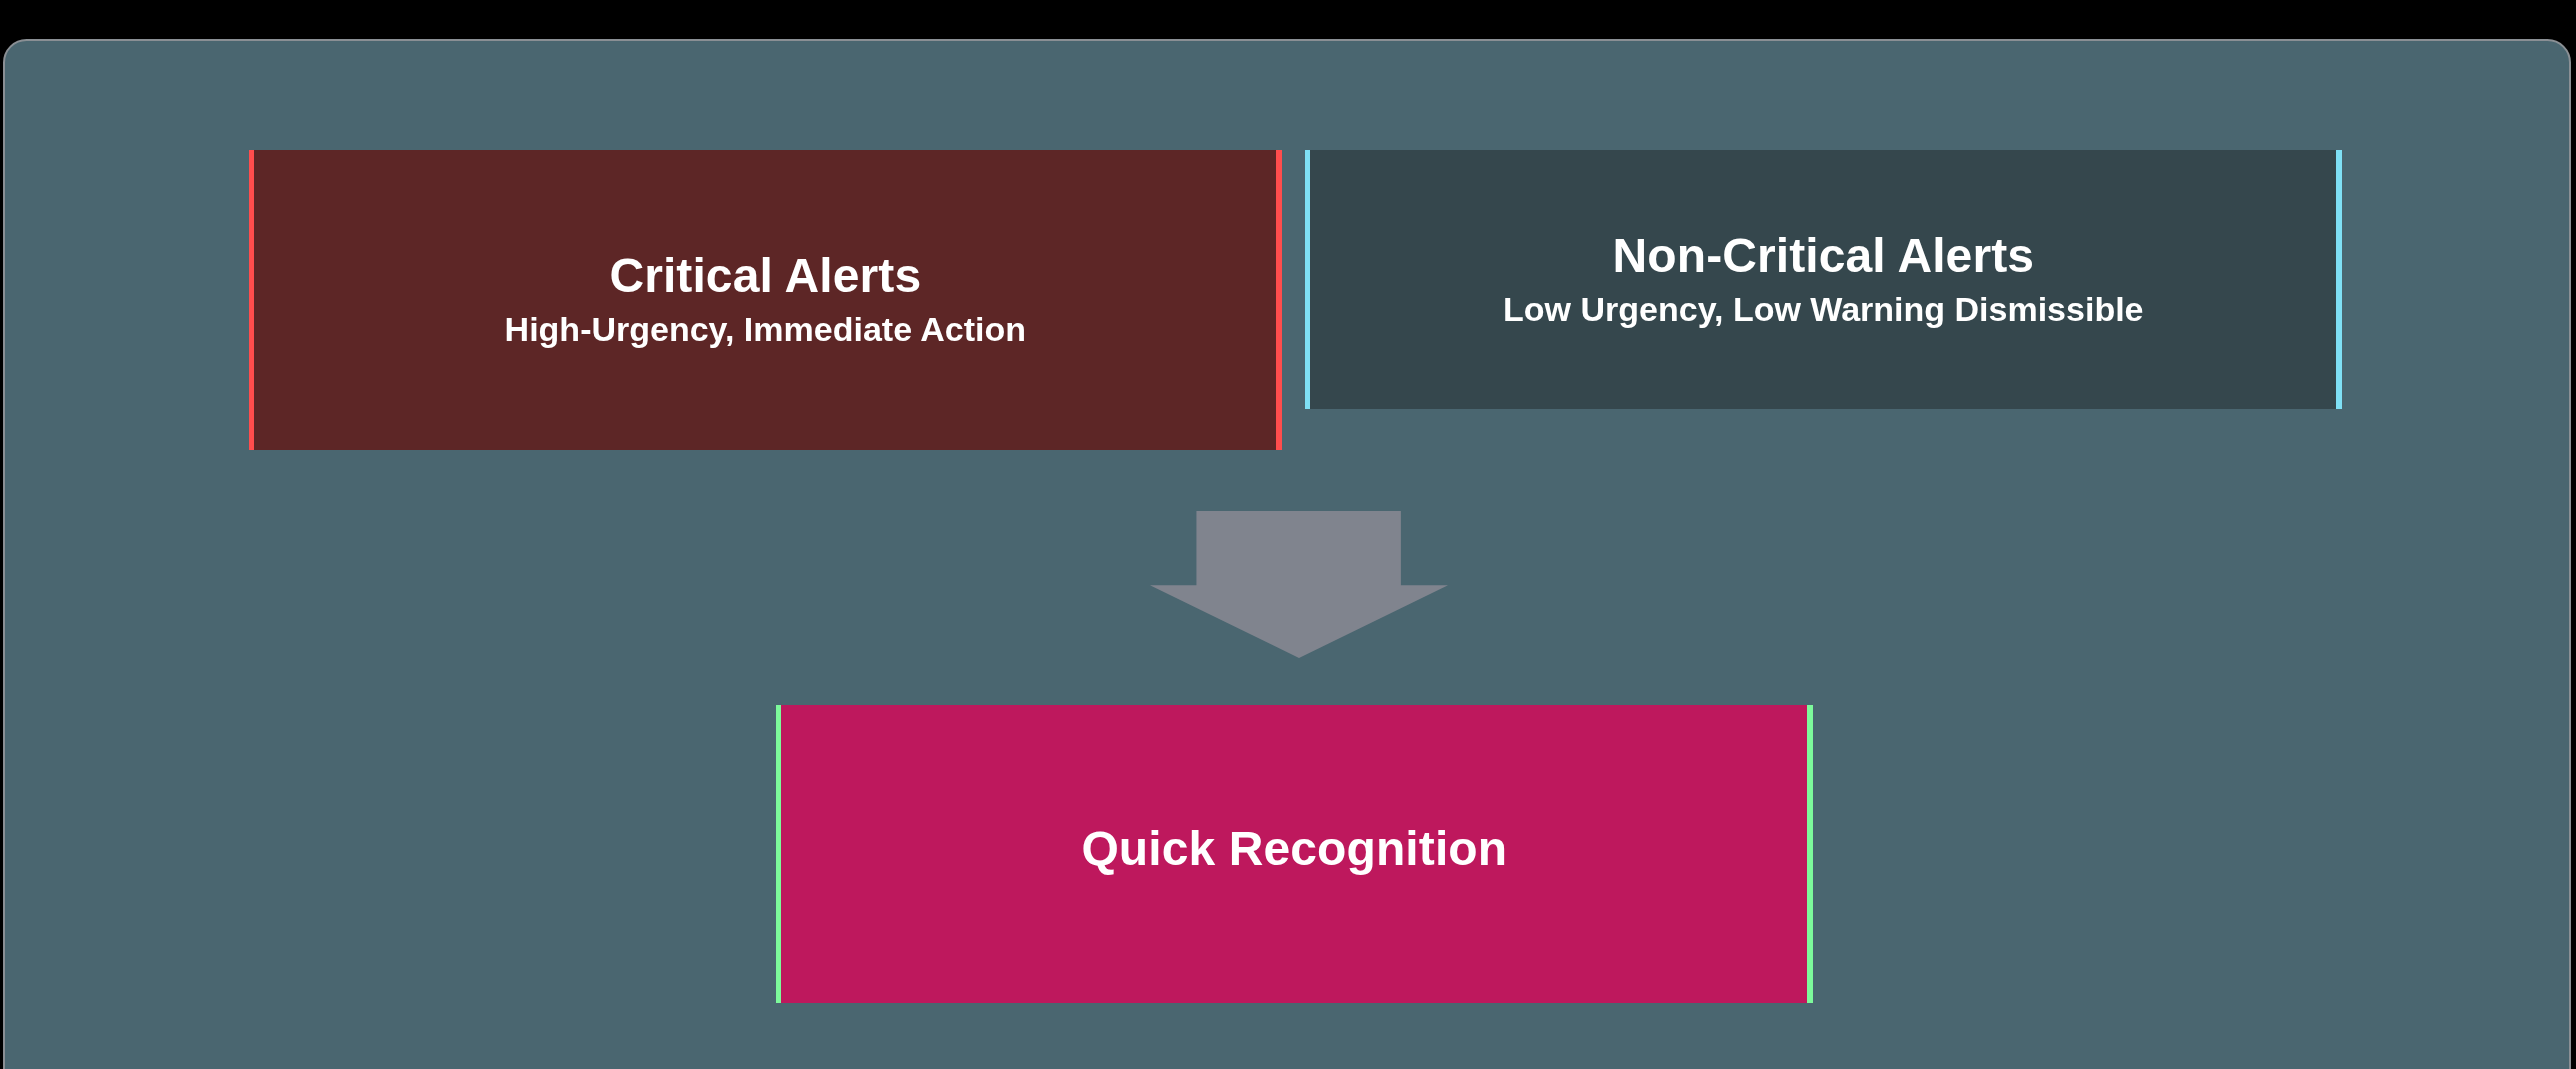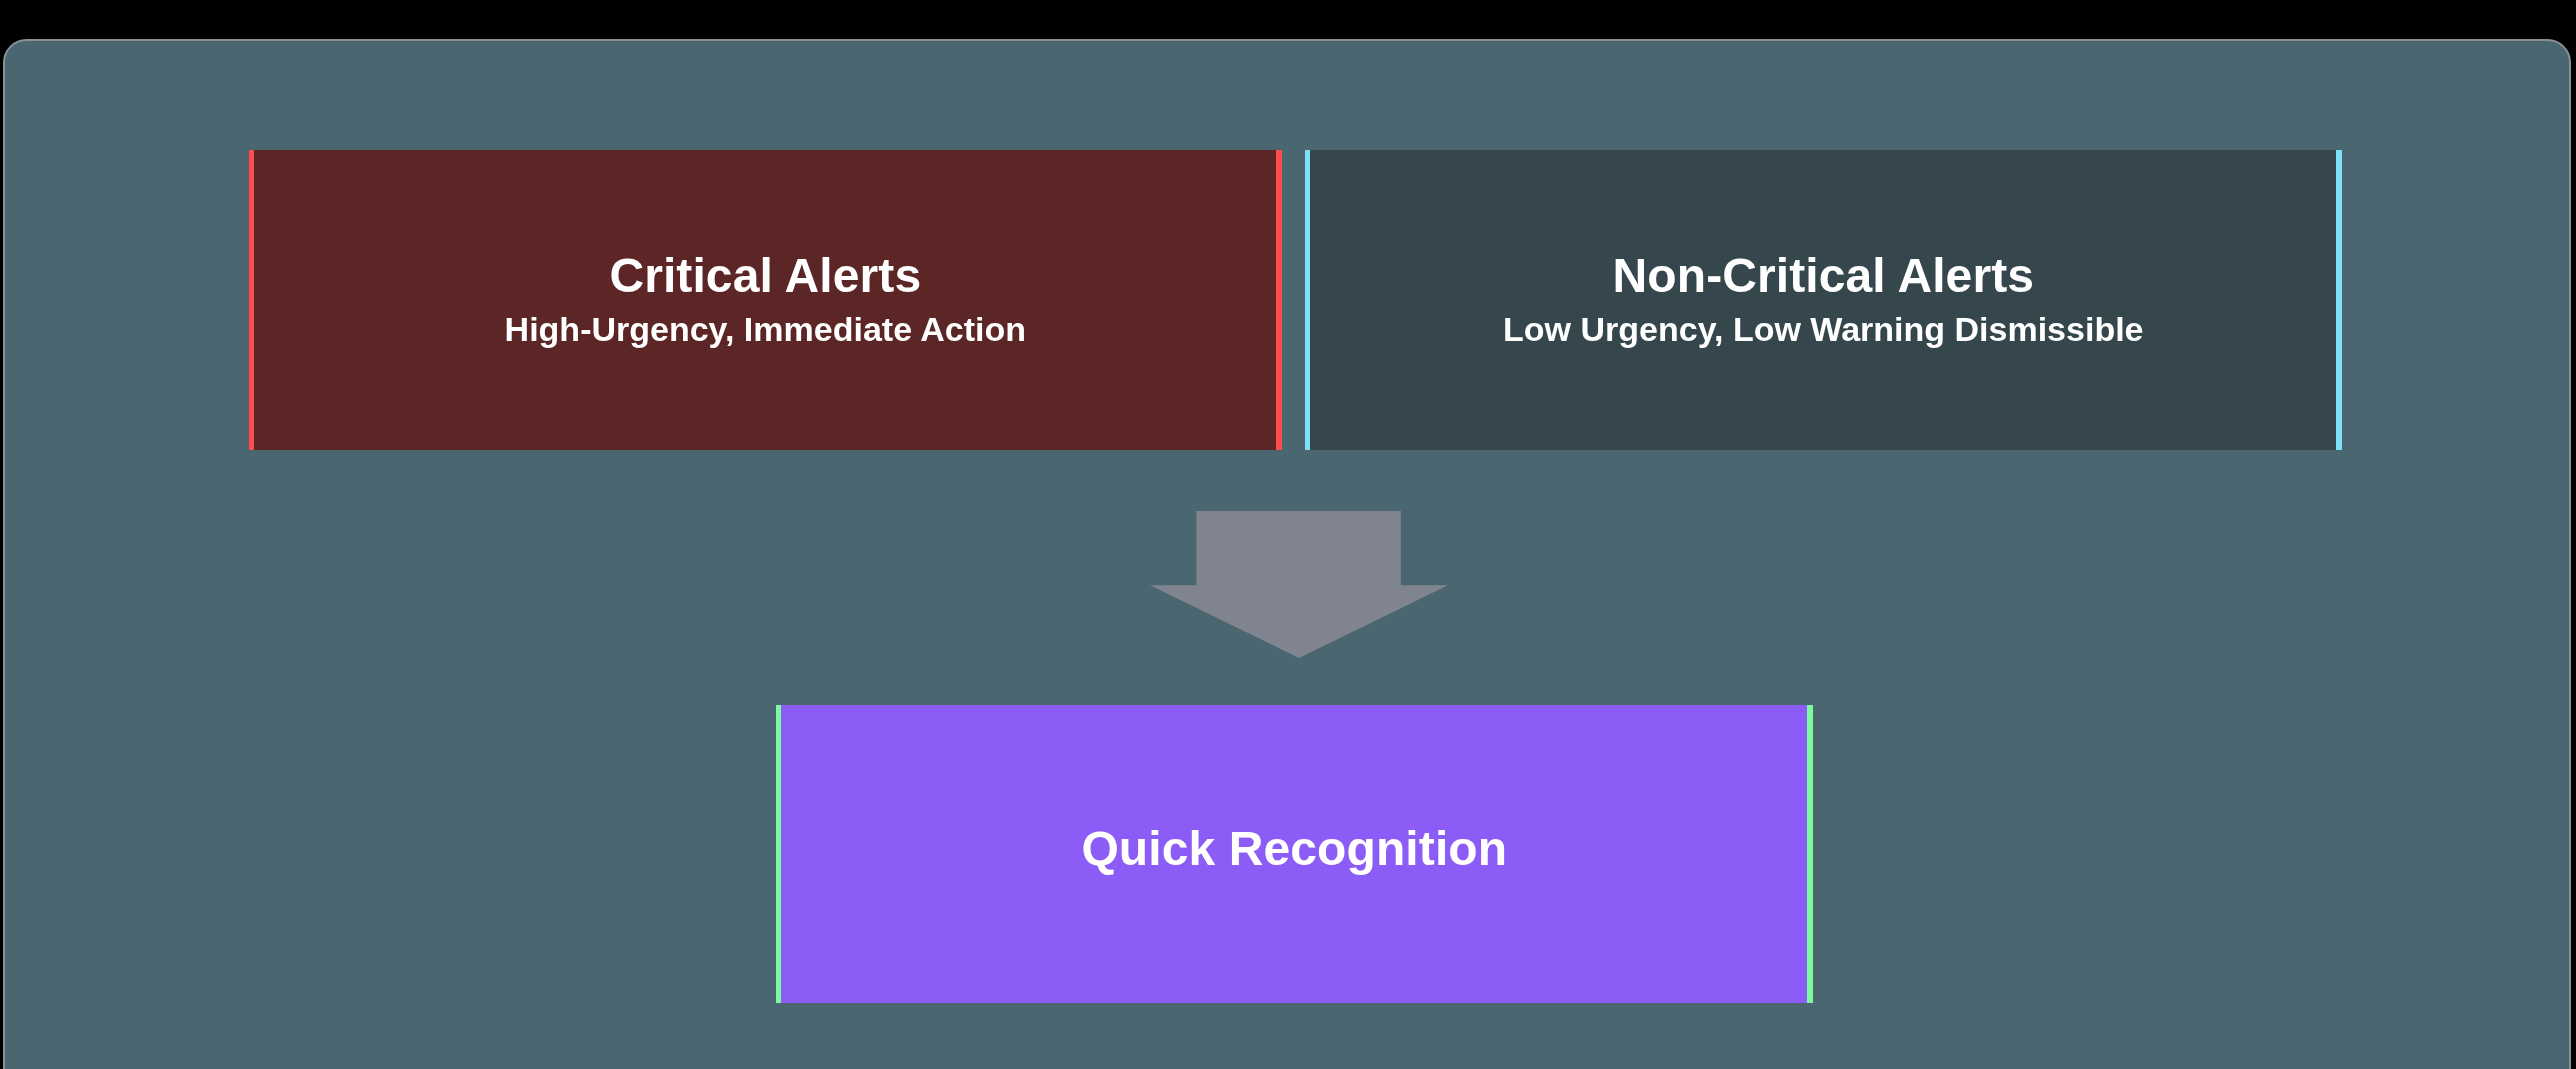--- a/index.html
+++ b/index.html
@@ -77,32 +77,32 @@
     height: 300px;
     background: #5d2626;
   }
   #critical-box .accent-left,
   #critical-box .accent-right { background: #ff4d4d; }
 
   #noncritical-box {
     left: 1300px;
     top: 109px;
     width: 1037px;
-    height: 300px;
+    height: 259px;
     background: #35474d;
   }
   #noncritical-box .accent-left,
   #noncritical-box .accent-right { background: #7fe0f5; }
 
   #outcome-box {
     left: 771px;
     top: 664px;
     width: 1037px;
     height: 298px;
-    background: #8b5cf6;
+    background: #be185d;
     text-align: right;
   }
   #outcome-box .accent-left,
   #outcome-box .accent-right { background: #7dfa9b; }
 
   
   #flow-arrow {
     position: absolute;
     left: 1145px;
     top: 470px;

